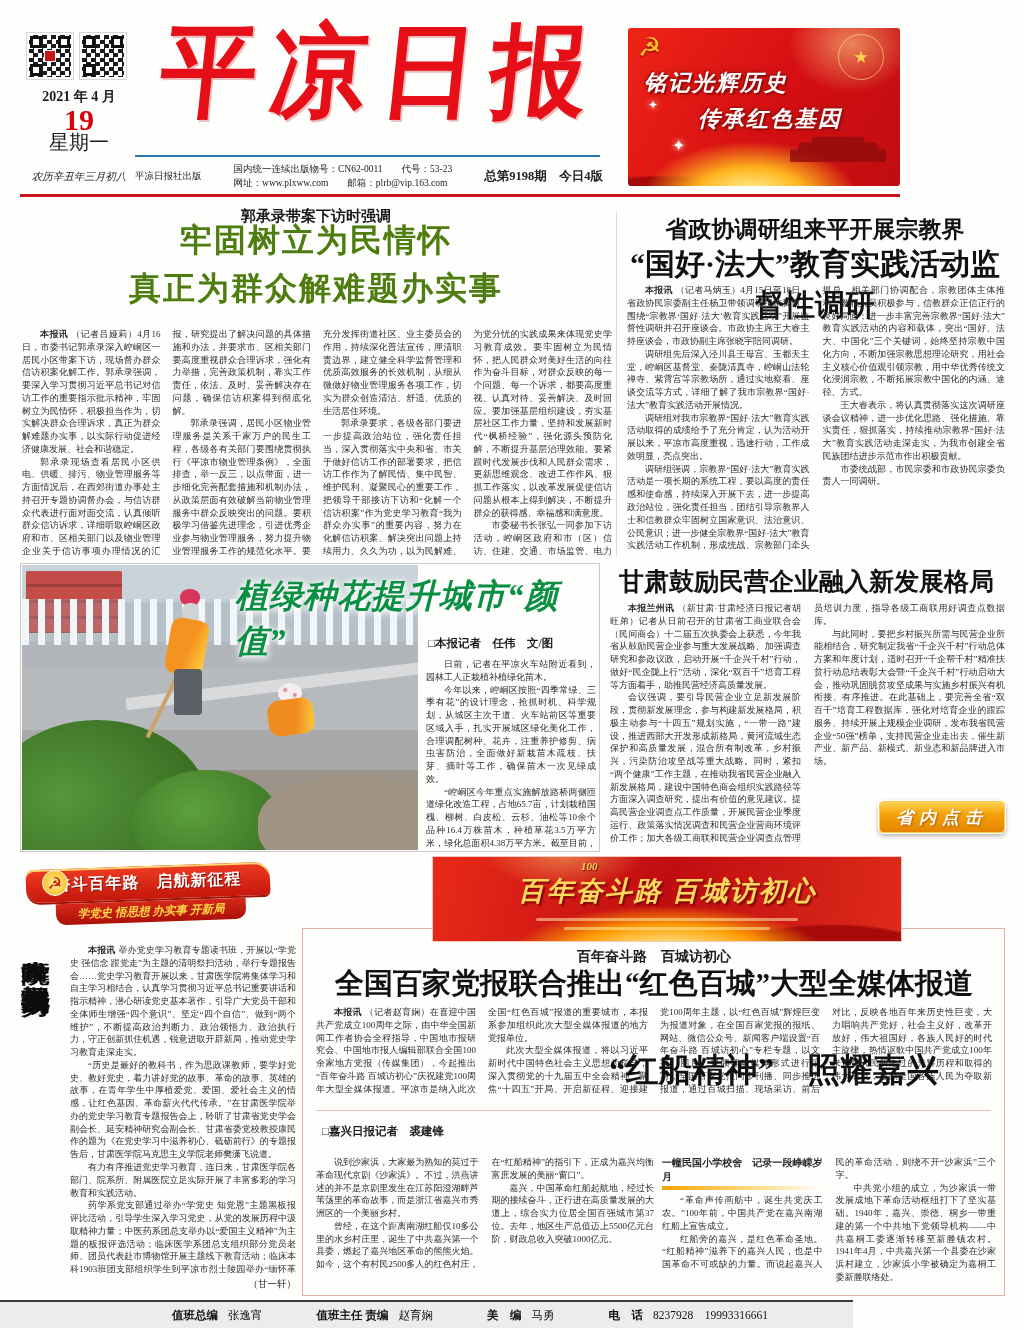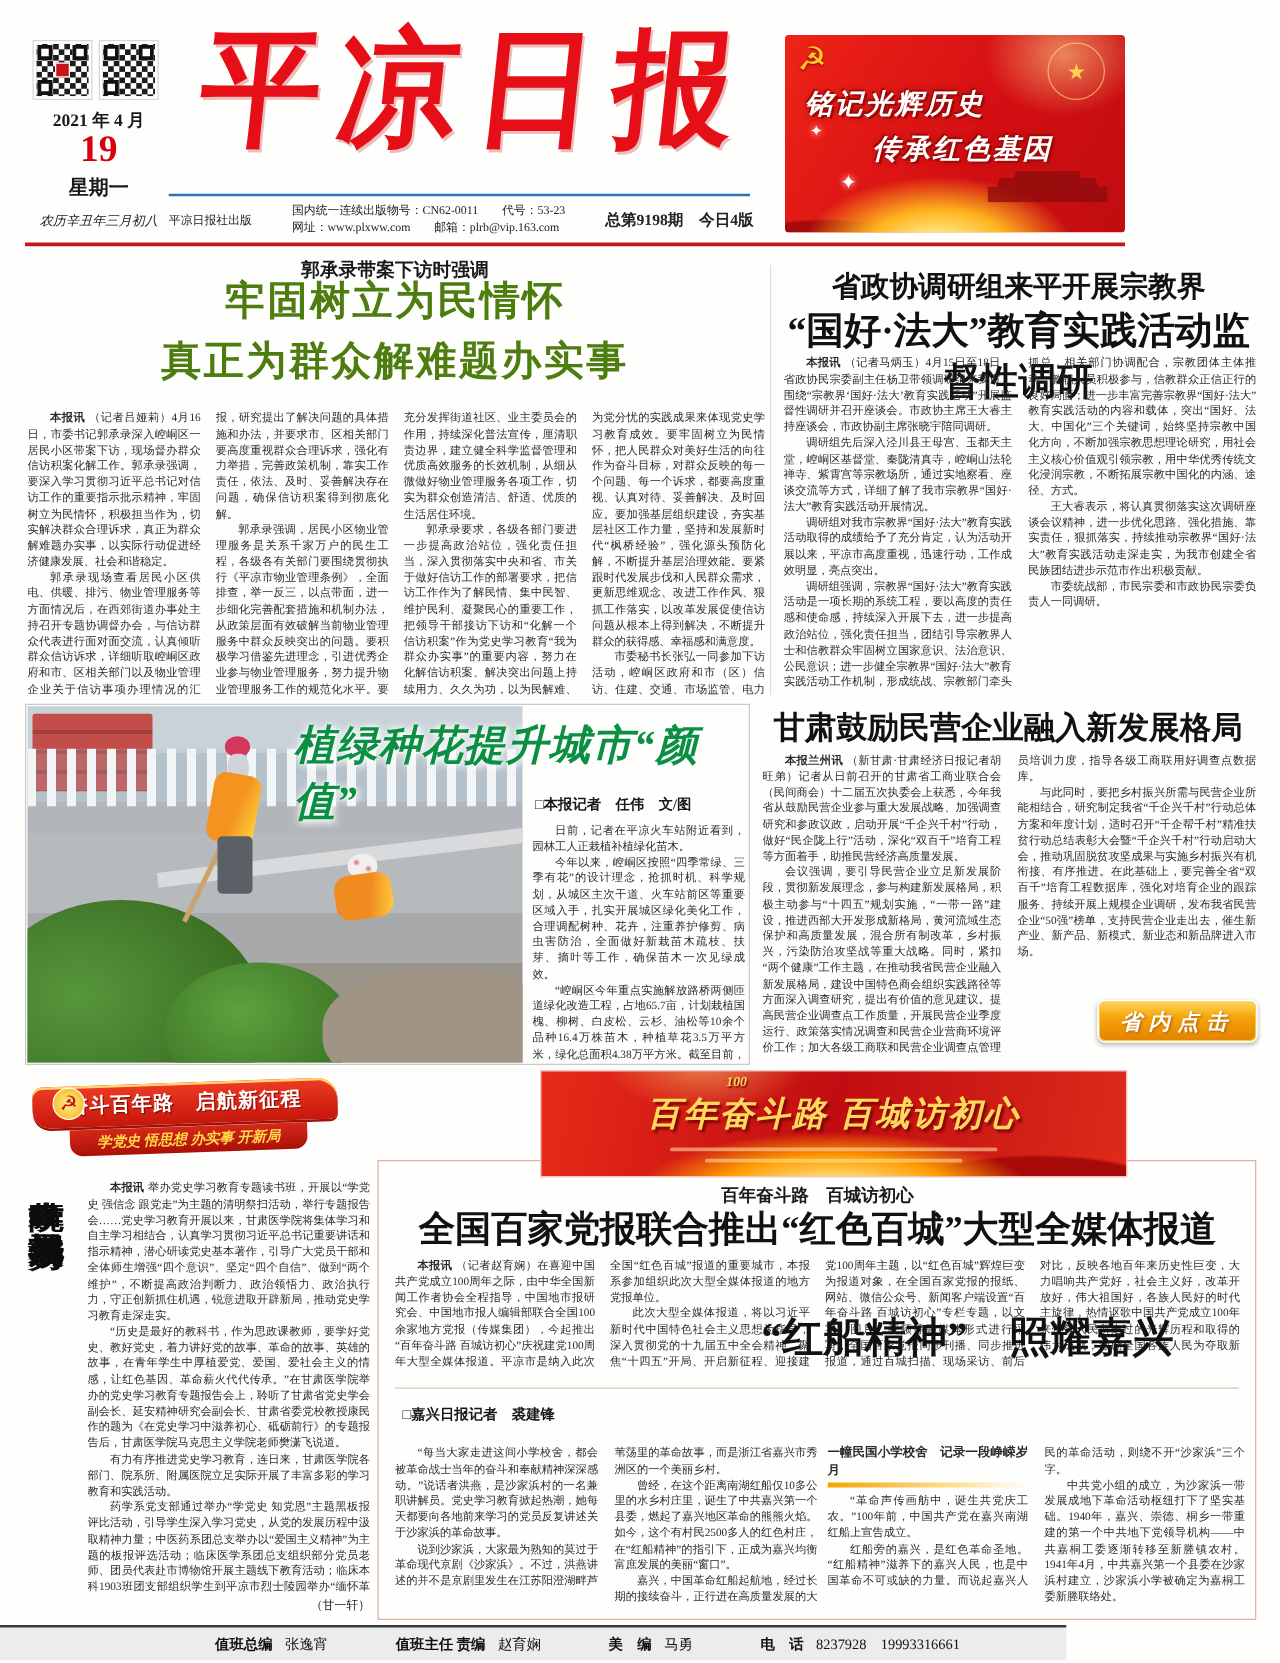--- a/index.html
+++ b/index.html
@@ -63,21 +63,21 @@
     <span class="logo"></span>
   </div>
 <div class="qr" style="left:80px;top:33px">
     <i class="f1"></i>
     <i class="f2"></i>
     <i class="f3"></i>
   </div>
 
 <div class="abs ctr" style="left:22px;top:88px;width:114px;font-weight:bold;font-size:14px">2021 年 4 月</div>
 <div class="abs ctr" style="left:22px;top:103px;width:114px;font-weight:900;font-size:30px;color:#d8000f">19</div>
-<div class="abs ctr" style="left:22px;top:140px;width:114px;font-weight:bold;font-size:16px">星期一</div>
+<div class="abs ctr" style="left:22px;top:129px;width:114px;font-weight:normal;font-size:20px">星期一</div>
 <div class="abs ctr" style="left:12px;top:170px;width:134px;font-size:10.5px;font-style:italic">农历辛丑年三月初八</div>
 
 <div class="abs ctr papertitle" style="left:150px;top:24px;width:462px">平凉日报</div>
 
 <div class="abs" style="left:135px;top:155px;width:465px;height:2px;background:#2b74b8"></div>
 <div class="abs pubrow" style="left:135px;top:160px;width:468px;height:32px">
   <span>平凉日报社出版</span>
   <span class="pubmid">
     <span style="display:block">国内统一连续出版物号：CN62-0011　　代号：53-23</span>
     <span style="display:block">网址：www.plxww.com　　邮箱：plrb@vip.163.com</span>
@@ -180,21 +180,20 @@
 <div class="abs bt cols4" style="left:316px;top:1006px;width:676px;height:100px">
   <p><b>本报讯</b><span>（记者赵育娴）在喜迎中国共产党成立100周年之际，由中华全国新闻工作者协会全程指导，中国地市报研究会、中国地市报人编辑部联合全国100余家地方党报（传媒集团），今起推出“百年奋斗路 百城访初心”庆祝建党100周年大型全媒体报道。平凉市是纳入此次全国“红色百城”报道的重要城市，本报系参加组织此次大型全媒体报道的地方党报单位。</span></p>
   <p>此次大型全媒体报道，将以习近平新时代中国特色社会主义思想为指导，深入贯彻党的十九届五中全会精神，聚焦“十四五”开局、开启新征程、迎接建党100周年主题，以“红色百城”辉煌巨变为报道对象，在全国百家党报的报纸、网站、微信公众号、新闻客户端设置“百年奋斗路 百城访初心”专栏专题，以文字、图片、视频等融媒体形式进行采写，全国百家党报同步刊播、同步推进报道，通过百城扫描、现场采访、前后对比，反映各地百年来历史性巨变，大力唱响共产党好，社会主义好，改革开放好，伟大祖国好，各族人民好的时代主旋律，热情讴歌中国共产党成立100年来带领人民所走过的光辉历程和取得的伟大成就，激励全国各族人民为夺取新时代中国特色社会主义伟大胜利、实现中华民族伟大复兴中国梦而努力奋斗。</p>
 
 </div>
 <div class="abs" style="left:316px;top:1110px;width:675px;height:1px;background:#d9c2bd"></div>
 
 <div class="abs" style="left:322px;top:1124px;width:220px;font-weight:bold;font-size:11.5px">□嘉兴日报记者　裘建锋</div>
 <div class="abs ctr serifhead" style="left:552px;top:1048px;width:444px;font-size:33px">“红船精神”　照耀嘉兴</div>
 <div class="abs bt cols2" style="left:316px;top:1156px;width:338px;height:134px">
-  <p>“每当大家走进这间小学校舍，都会被革命战士当年的奋斗和奉献精神深深感动。”说话者洪燕，是沙家浜村的一名兼职讲解员。党史学习教育掀起热潮，她每天都要向各地前来学习的党员反复讲述关于沙家浜的革命故事。</p>
   <p>说到沙家浜，大家最为熟知的莫过于革命现代京剧《沙家浜》。不过，洪燕讲述的并不是京剧里发生在江苏阳澄湖畔芦苇荡里的革命故事，而是浙江省嘉兴市秀洲区的一个美丽乡村。</p>
   <p>曾经，在这个距离南湖红船仅10多公里的水乡村庄里，诞生了中共嘉兴第一个县委，燃起了嘉兴地区革命的熊熊火焰。如今，这个有村民2500多人的红色村庄，在“红船精神”的指引下，正成为嘉兴均衡富庶发展的美丽“窗口”。</p>
   <p>嘉兴，中国革命红船起航地，经过长期的接续奋斗，正行进在高质量发展的大道上，综合实力位居全国百强城市第37位。去年，地区生产总值迈上5500亿元台阶，财政总收入突破1000亿元。</p>
 </div>
 <div class="abs bt cols2" style="left:662px;top:1156px;width:334px;height:134px">
   <p class="noind s6sub">一幢民国小学校舍　记录一段峥嵘岁月</p>
   <div class="goldbar"></div>
   <p>“革命声传画舫中，诞生共党庆工农。”100年前，中国共产党在嘉兴南湖红船上宣告成立。</p>
   <p>红船旁的嘉兴，是红色革命圣地。“红船精神”滋养下的嘉兴人民，也是中国革命不可或缺的力量。而说起嘉兴人民的革命活动，则绕不开“沙家浜”三个字。</p>
   <p>中共党小组的成立，为沙家浜一带发展成地下革命活动枢纽打下了坚实基础。1940年，嘉兴、崇德、桐乡一带重建的第一个中共地下党领导机构——中共嘉桐工委逐渐转移至新塍镇农村。1941年4月，中共嘉兴第一个县委在沙家浜村建立，沙家浜小学被确定为嘉桐工委新塍联络处。</p>

